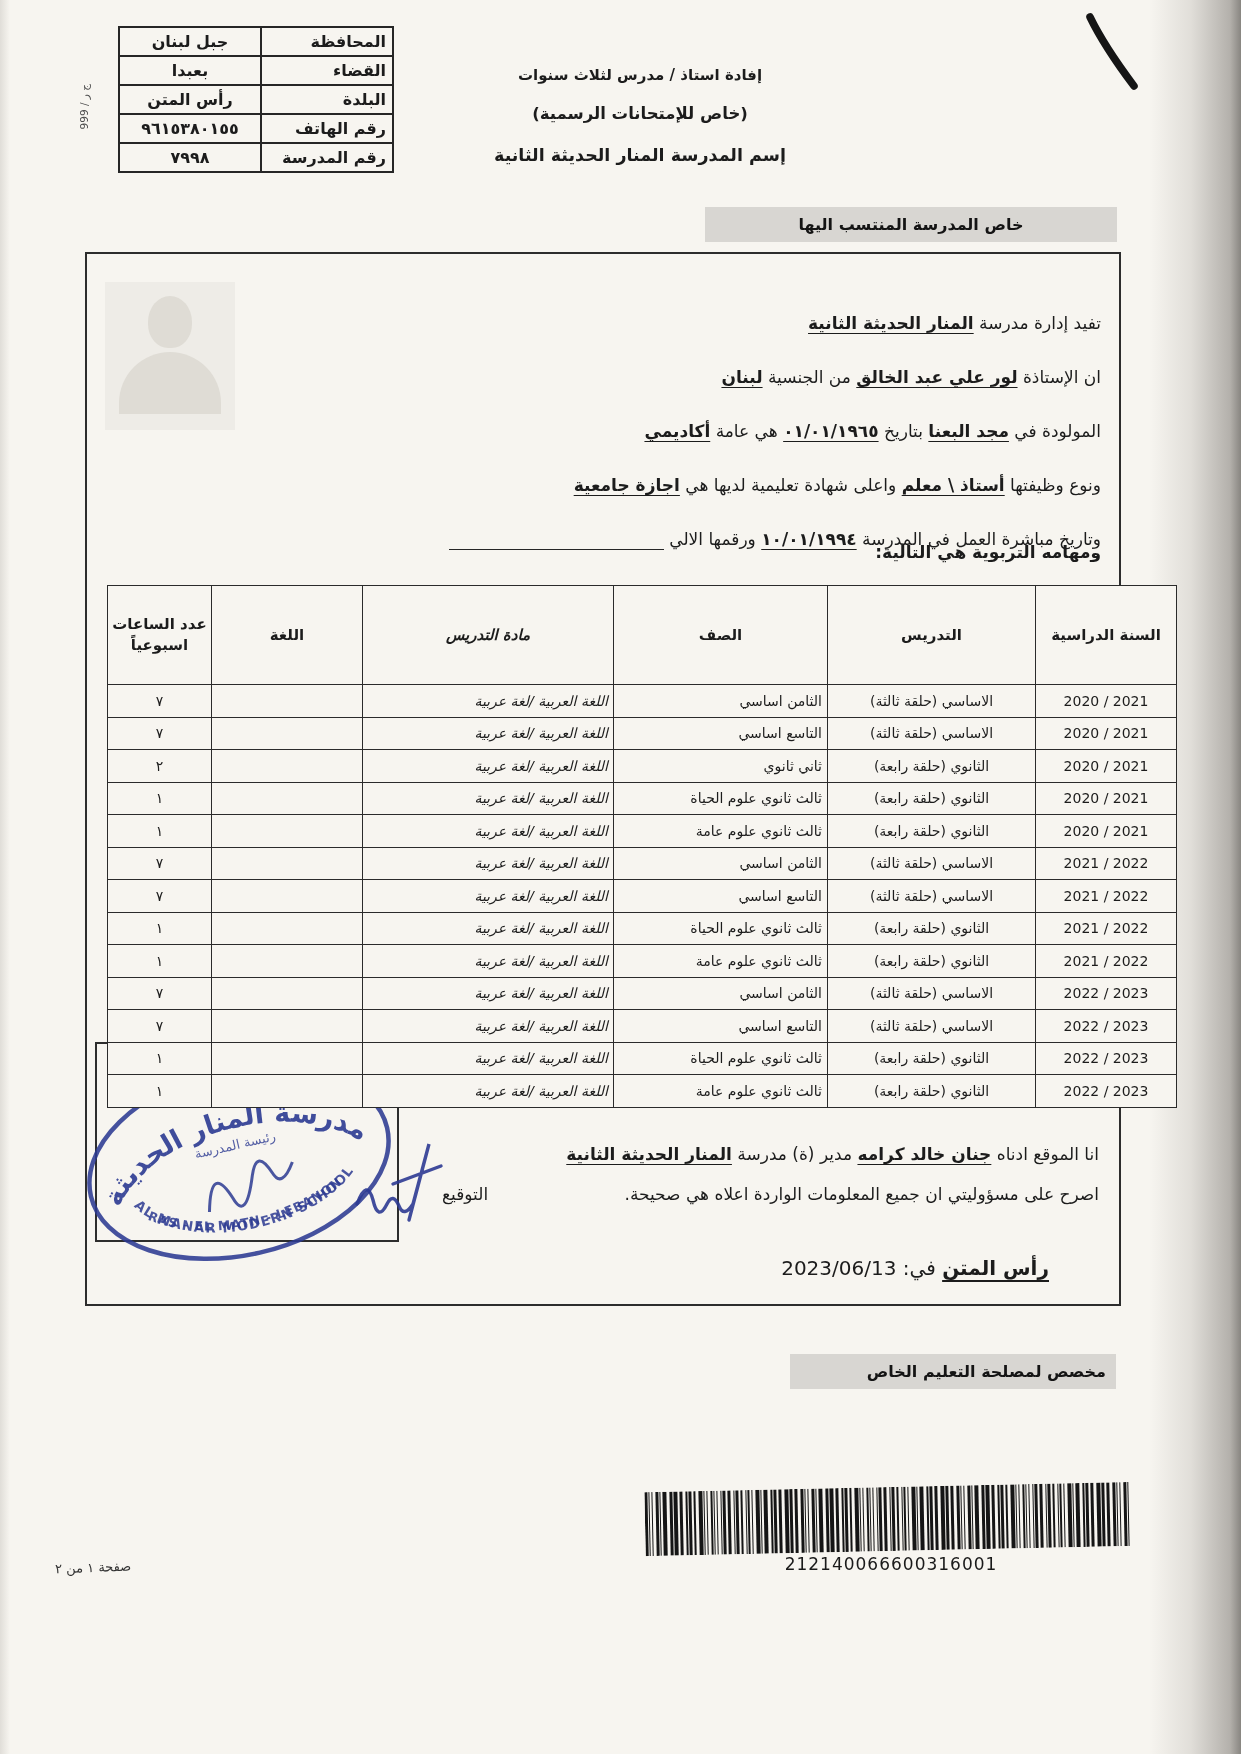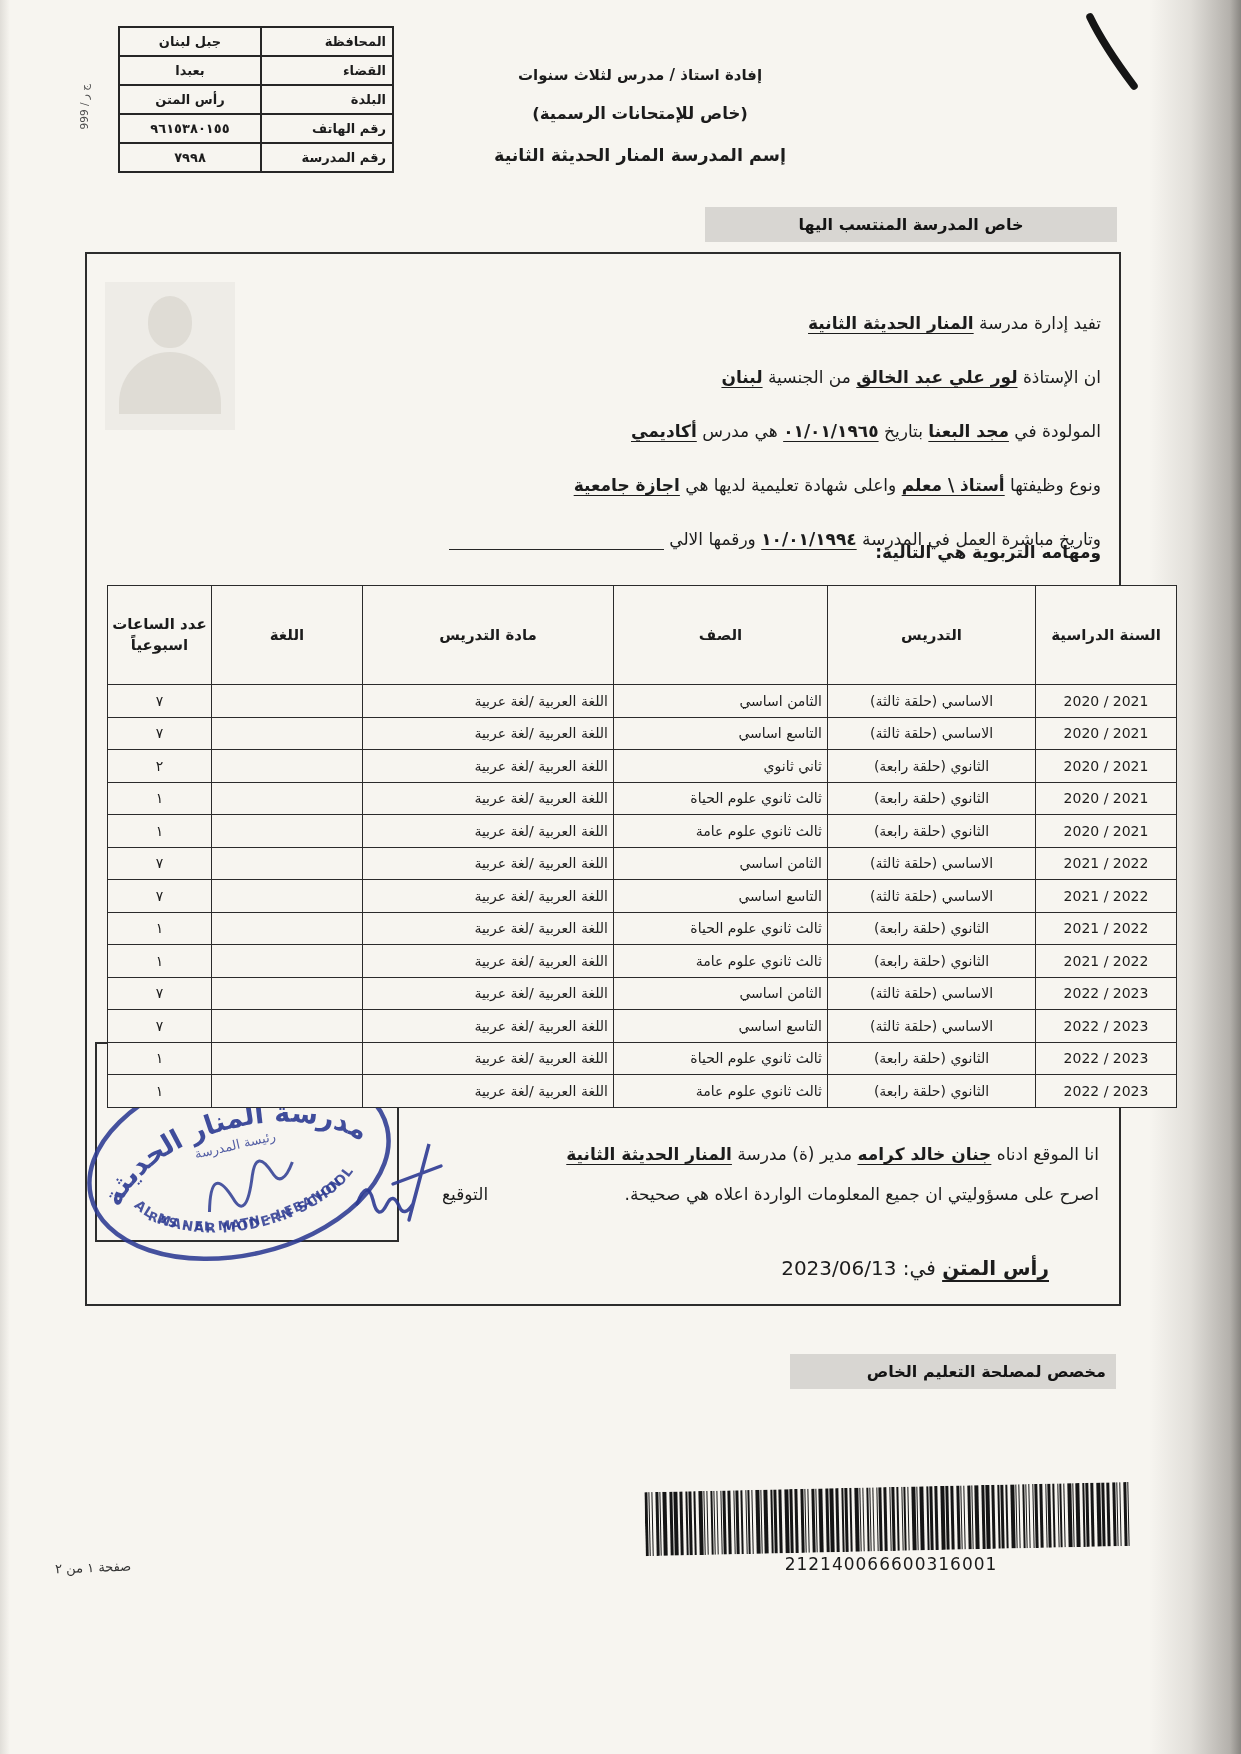--- a/index.html
+++ b/index.html
@@ -5,21 +5,21 @@
   html,body{margin:0;padding:0;}
   body{width:1241px;height:1754px;background:#e9e7e2;font-family:"DejaVu Sans", sans-serif;}
   .page{position:relative;width:1241px;height:1754px;background:#f7f5f0;overflow:hidden;color:#1c1c1c;}
   
   .edge-shadow-right{position:absolute;top:0;right:0;width:92px;height:100%;
     background:linear-gradient(to right, rgba(110,104,98,0) 0%, rgba(110,104,98,0.16) 45%, rgba(70,65,60,0.38) 88%, rgba(45,42,38,0.55) 100%);}
   .edge-shadow-left{position:absolute;top:0;left:0;width:10px;height:100%;background:linear-gradient(to right, rgba(120,115,108,0.18), rgba(120,115,108,0));}
   .pen-mark{position:absolute;left:1082px;top:12px;}
   
   .info-table{position:absolute;left:118px;top:26px;border-collapse:collapse;direction:rtl;}
-  .info-table td{border:2px solid #262626;height:27px;font-size:13px;font-weight:bold;padding:0 6px;background:#f7f5f0;}
+  .info-table td{border:2px solid #262626;height:27px;font-size:16px;font-weight:bold;padding:0 6px;background:#f7f5f0;}
   .info-table td.lbl{width:118px;text-align:right;}
   .info-table td.val{width:128px;text-align:center;}
   .margin-note{position:absolute;left:78px;top:84px;writing-mode:vertical-rl;transform:rotate(180deg);font-size:10.5px;color:#4a4a4a;letter-spacing:1px;}
   
   .doc-header{position:absolute;left:430px;top:66px;width:420px;text-align:center;direction:rtl;}
   .doc-header .h1{font-size:15px;font-weight:bold;margin-bottom:20px;}
   .doc-header .h2{font-size:16.5px;font-weight:bold;margin-bottom:22px;}
   .doc-header .h3{font-size:17.5px;font-weight:bold;}
   
   .banner{position:absolute;height:35px;background:#d8d6d2;direction:rtl;font-weight:bold;font-size:16px;line-height:35px;color:#141414;}
@@ -38,21 +38,21 @@
   .blank{display:inline-block;border-bottom:1.6px solid #262626;height:1.05em;vertical-align:bottom;}
   .duties-heading{position:absolute;right:18px;top:288px;width:500px;direction:rtl;text-align:right;font-size:17px;font-weight:bold;}
   
   .duties{position:absolute;left:107px;top:585px;border-collapse:collapse;direction:rtl;table-layout:fixed;background:#f7f5f0;}
   .duties th,.duties td{border:1.7px solid #2b2b2b;overflow:hidden;white-space:nowrap;}
   .duties th{height:98px;font-size:15px;font-weight:bold;text-align:center;vertical-align:middle;white-space:normal;line-height:21px;padding:0 4px;}
   .duties td{height:31.5px;font-size:14px;padding:0 5px;}
   .col-year{width:130px;text-align:center;direction:ltr;font-size:15px;}
   .col-stage{width:197px;text-align:center;}
   .col-class{width:203px;text-align:right;}
-  .col-subject{width:240px;text-align:right;padding-right:10px;}
+  .col-subject{width:240px;text-align:right;padding-right:10px;font-style:italic;}
   .col-language{width:140px;}
   .col-hours{width:93px;text-align:center;font-size:15px;}
   
   .declaration{position:absolute;right:20px;top:888px;width:680px;direction:rtl;text-align:right;font-size:17px;}
   .declaration .d1{margin-bottom:16px;line-height:24px;}
   .declaration .d2{line-height:24px;}
   
   .date-line{position:absolute;right:70px;top:1002px;direction:rtl;font-size:20px;}
   .date-line .u{text-underline-offset:5px;}
   .sig-label{position:absolute;left:355px;top:930px;font-size:17px;direction:rtl;}
@@ -114,21 +114,21 @@
   <div class="main-box">
 
     <div class="photo">
       <div class="ph-head"></div>
       <div class="ph-body"></div>
     </div>
 
     <div class="cert">
         <div class="cert-line"><span>تفيد إدارة مدرسة </span><span class="u">المنار الحديثة الثانية</span></div>
         <div class="cert-line"><span>ان الإستاذة </span><span class="u">لور علي عبد الخالق</span><span> من الجنسية </span><span class="u">لبنان</span></div>
-        <div class="cert-line"><span>المولودة في </span><span class="u">مجد البعنا</span><span> بتاريخ </span><span class="u">٠١/٠١/١٩٦٥</span><span> هي مدرس </span><span class="u">أكاديمي</span></div>
+        <div class="cert-line"><span>المولودة في </span><span class="u">مجد البعنا</span><span> بتاريخ </span><span class="u">٠١/٠١/١٩٦٥</span><span> هي عامة </span><span class="u">أكاديمي</span></div>
         <div class="cert-line"><span>ونوع وظيفتها </span><span class="u">أستاذ \ معلم</span><span> واعلى شهادة تعليمية لديها هي </span><span class="u">اجازة جامعية</span></div>
         <div class="cert-line"><span>وتاريخ مباشرة العمل في المدرسة </span><span class="u">١٠/٠١/١٩٩٤</span><span> ورقمها الالي </span><span class="blank" style="width: 215px;"></span></div>
         <div class="cert-line"><span>ورقمها في النظام </span><span class="u">٢١٢١٤٠٠٦٦٦٠٠٣١</span><span> ورقم الهاتف </span><span class="blank" style="width: 235px;"></span></div>
       </div>
 
     <div class="duties-heading">ومهامه التربوية هي التالية:</div>
 
     <div class="declaration">
       <div class="d1"><span>انا الموقع ادناه </span><span class="u">جنان خالد كرامه</span><span> مدير (ة) مدرسة </span><span class="u">المنار الحديثة الثانية</span></div>
       <div class="d2">اصرح على مسؤوليتي ان جميع المعلومات الواردة اعلاه هي صحيحة.</div>

